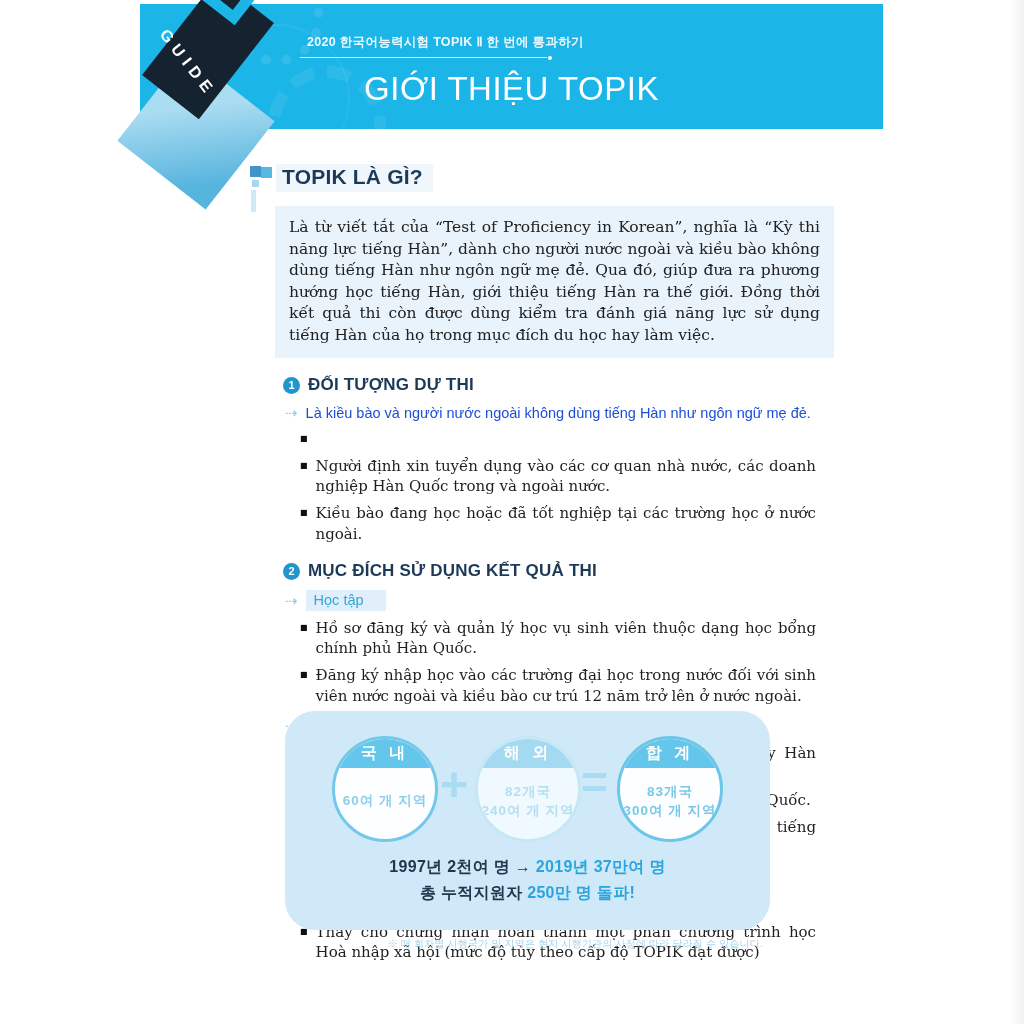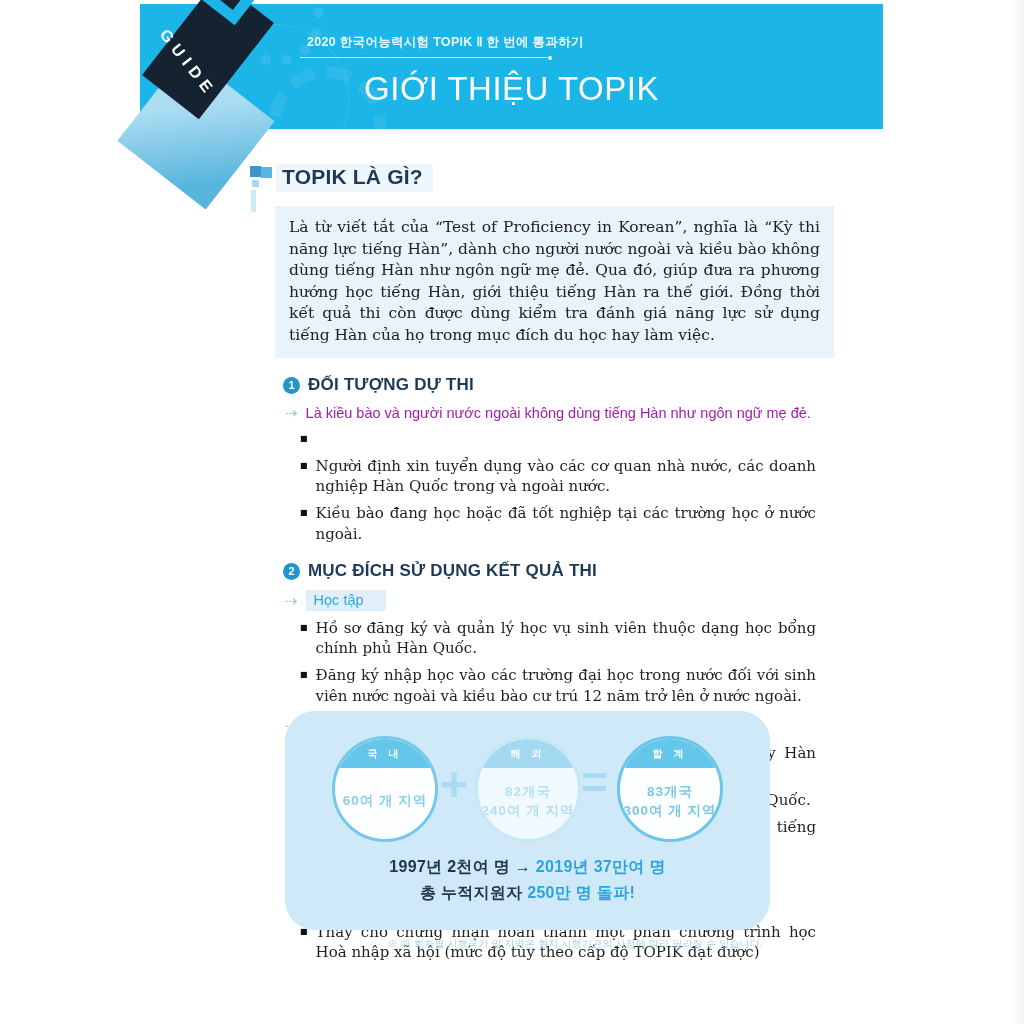--- a/index.html
+++ b/index.html
@@ -50,38 +50,38 @@
                font-family:"DejaVu Serif", serif; font-size:15.5px; line-height:21.5px;
                color:#212121; text-align:justify; }
 
   .sec-head { display:flex; align-items:center; gap:8px; margin:17px 0 0 33px; }
   .badge { width:17px; height:17px; border-radius:50%; background:#2196cc; color:#ffffff;
            font-size:11px; font-weight:bold; text-align:center; line-height:17px; flex:0 0 17px; }
   .sec-title { font-size:17px; font-weight:bold; color:#1c3a57; letter-spacing:.2px; }
 
   .lead-row { margin:9px 0 0 35px; display:flex; align-items:center; font-size:14.5px; }
   .arr { color:#9bcbe3; font-size:15px; margin-right:8px; }
-  .lead-sentence { color:#a21caf; }
+  .lead-sentence { color:#1d4ed8; }
   .lead-tag { color:#2fa8da; background:#e0effa; padding:2px 22px 3px 8px; }
 
   ul.blist { list-style:none; margin:4px 0 0 50px; width:516px; }
   ul.blist li { display:flex; margin-top:6.5px; font-family:"DejaVu Serif", serif;
                 font-size:15px; line-height:20.5px; color:#1f1f1f; }
   ul.blist .sq { font-size:8px; line-height:20.5px; margin-right:8px; color:#111111;
                  font-family:"DejaVu Sans", sans-serif; flex:0 0 auto; }
   ul.blist .btext { text-align:justify; }
 
   
   .diagram { position:absolute; left:285px; top:711px; width:485px; height:219px;
              background:#cfe9f8; border-radius:30px; z-index:1; }
   .circle { position:absolute; top:25px; width:106px; height:106px; border-radius:50%;
             border:3px solid #74c8e9; background:#fdfeff; overflow:hidden; }
   .c1 { left:47px; } .c2 { left:190px; border-color:#c6e8f6; background:#f0f9fd; }
   .c3 { left:332px; border-color:#6cc6e8; }
-  .cap { height:29px; background:#63c6ea; color:#ffffff; font-size:10px; font-weight:bold;
+  .cap { height:29px; background:#63c6ea; color:#ffffff; font-size:16px; font-weight:bold;
          letter-spacing:4px; display:flex; align-items:center; justify-content:center; }
   .c2 .cap { background:#a3daf1; }
   .clines { height:65px; display:flex; flex-direction:column; align-items:center;
             justify-content:center; font-size:13.5px; font-weight:bold; letter-spacing:1px;
             line-height:19px; }
   .c1 .clines { color:#8ccfeb; } .c2 .clines { color:#b5def2; } .c3 .clines { color:#7ac8e8; }
   .op { position:absolute; color:#a7dcf3; font-weight:800; }
   .op-plus { left:155px; top:46px; font-size:48px; }
   .op-eq { left:296px; top:44px; font-size:46px; letter-spacing:0; }
   .stats { position:absolute; left:0; right:0; text-align:center; font-size:16px;

